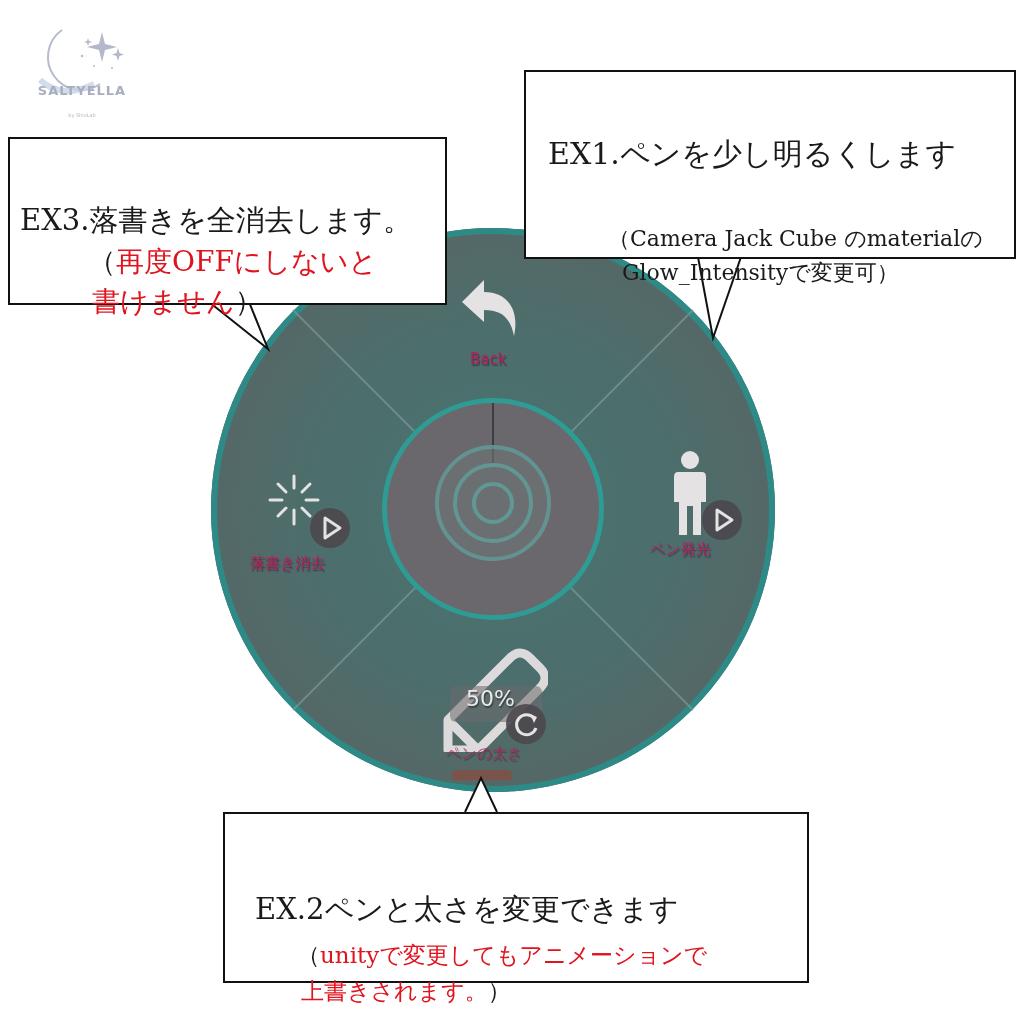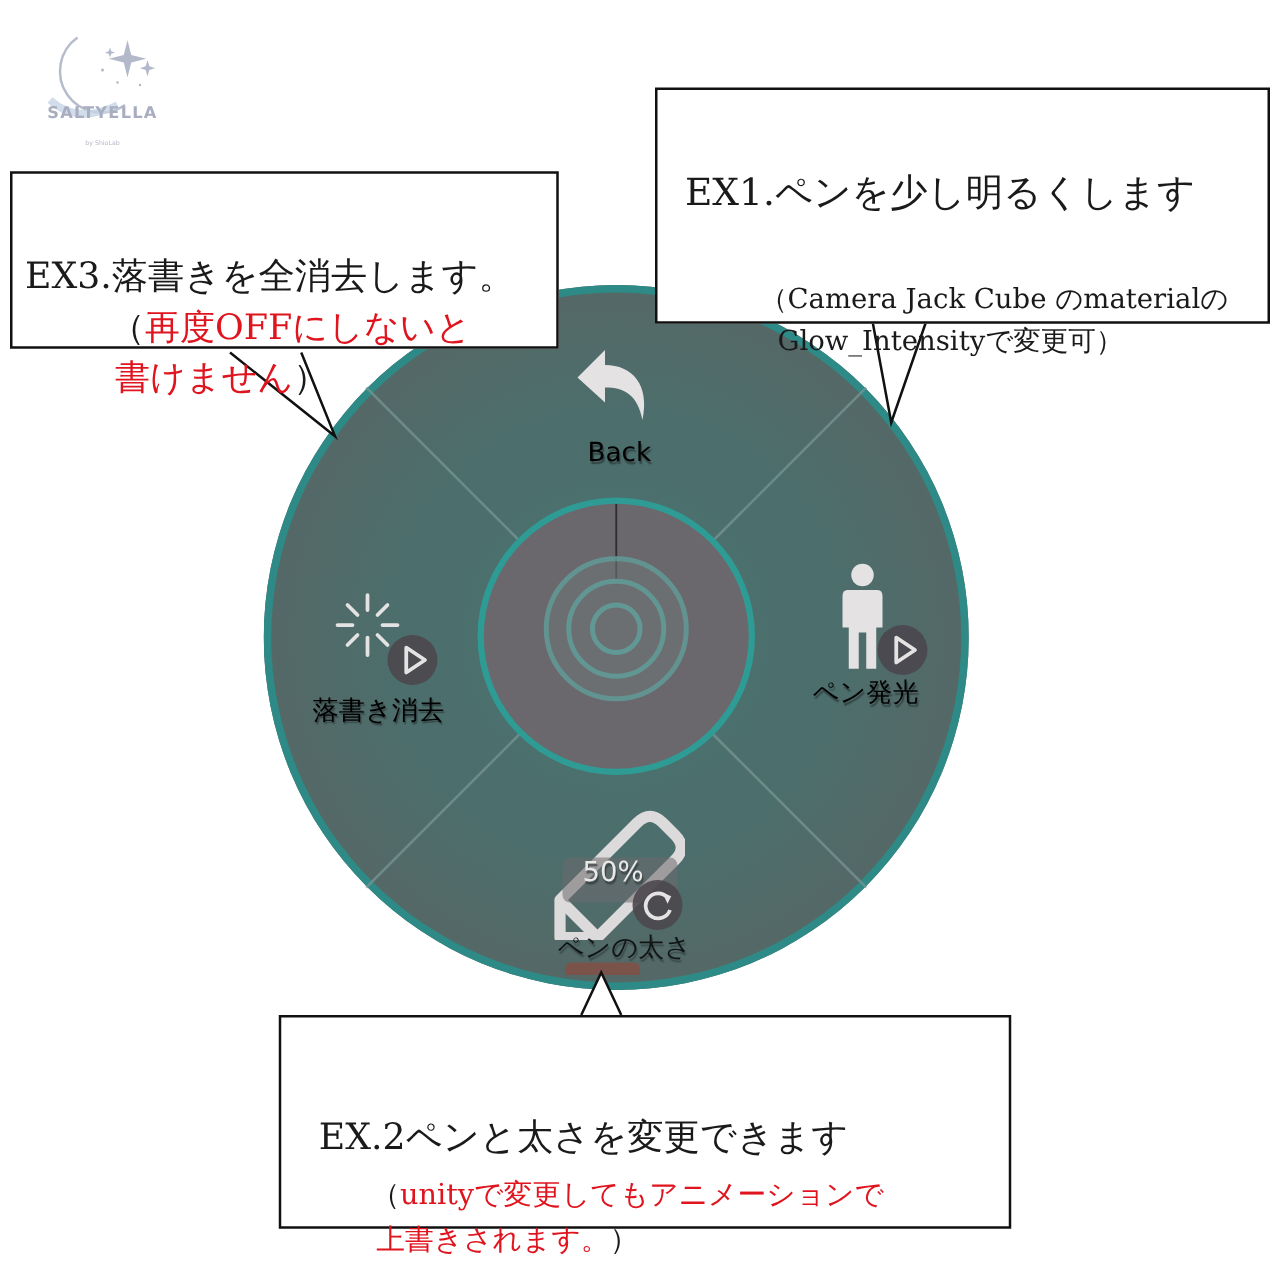--- a/index.html
+++ b/index.html
@@ -30,21 +30,21 @@
   }
   .radial svg.lines { position: absolute; left: 0; top: 0; }
   .center-disc {
     position: absolute; left: 387px; top: 403px; width: 212px; height: 212px;
     border-radius: 50%; background: #6a686d;
     box-shadow: 0 0 0 5px #2e9c95;
   }
   .center-disc svg { position: absolute; left: 0; top: 0; }
   .item-label {
     position: absolute; font-family: "DejaVu Sans", sans-serif;
-    color: #000000; font-size: 21px; white-space: nowrap;
+    color: #be185d; font-size: 15px; white-space: nowrap;
     text-shadow: 1px 2px 1px rgba(40,50,50,0.7);
   }
   .play-btn {
     position: absolute; width: 40px; height: 40px; border-radius: 50%;
     background: rgba(75,72,78,0.92);
   }
   .play-btn svg { position: absolute; left: 0; top: 0; }
 
   
   .callout { position: absolute; border: 2px solid #111; background: #fff; box-sizing: border-box; }
@@ -154,21 +154,21 @@
   <polyline points="698,257 713,338 741,257" fill="#fff" stroke="#111" stroke-width="2"></polyline>
   <polyline points="465,812 481,778 497,812" fill="#fff" stroke="#111" stroke-width="2"></polyline>
 </svg>
 
 <div class="callout" style="left:524px;top:70px;width:492px;height:189px;">
   <span class="ctext" style="left:22px;top:14px;font-size:30px;">EX1.ペンを少し明るくします</span>
   <span class="ctext" style="left:82px;top:104px;font-size:22px;">（Camera Jack Cube のmaterialの</span>
   <span class="ctext" style="left:96px;top:138px;font-size:22px;text-align:right;">Glow_Intensityで変更可）</span>
 </div>
 
-<div class="callout" style="left:8px;top:137px;width:439px;height:142px;">
+<div class="callout" style="left:8px;top:137px;width:439px;height:168px;">
   <span class="ctext" style="left:10px;top:14px;font-size:29px;">EX3.落書きを全消去します。</span>
   <span class="ctext" style="left:78px;top:56px;font-size:28px;">
     <span>（</span><span class="red">再度OFFにしないと</span>
   </span>
   <span class="ctext" style="left:82px;top:96px;font-size:28px;">
     <span class="red">書けません</span><span>）</span>
   </span>
 </div>
 
 <div class="callout" style="left:223px;top:812px;width:586px;height:171px;padding-left:40px;">

